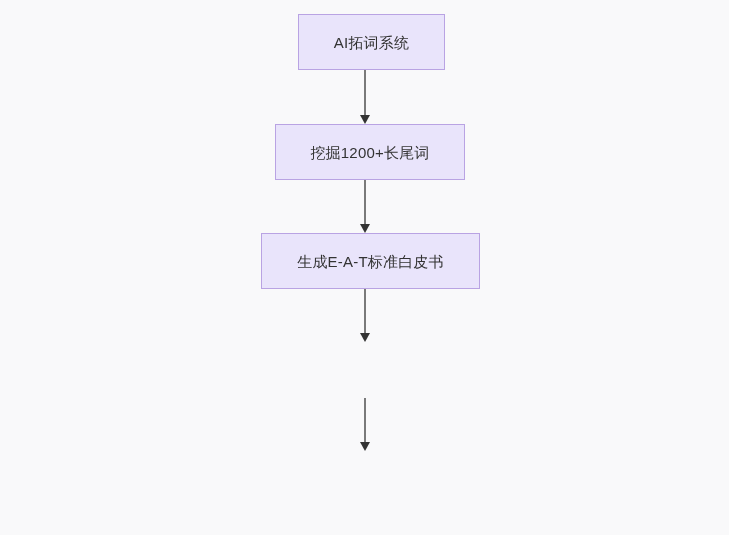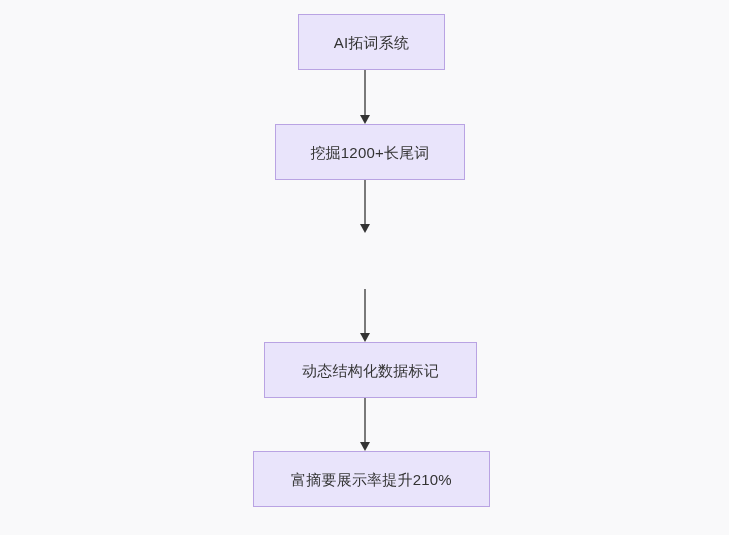--- a/index.html
+++ b/index.html
@@ -71,19 +71,16 @@
         <line x1="6" y1="0" x2="6" y2="45" stroke="#7a7a7a" stroke-width="2"></line>
         <polygon points="1,44 11,44 6,53" fill="#333333"></polygon>
       </svg>
     </div>
     <div class="node" style="left: 298px; top: 14px; width: 147px; height: 56px; background: rgb(233, 228, 251); border-color: rgb(185, 163, 227); color: rgb(51, 51, 51);">
       <span class="node-label">AI拓词系统</span>
     </div>
     <div class="node" style="left: 275px; top: 124px; width: 190px; height: 56px; background: rgb(233, 228, 251); border-color: rgb(185, 163, 227); color: rgb(51, 51, 51); text-align: center;">
       <span class="node-label">挖掘1200+长尾词</span>
     </div>
-    <div class="node" style="left: 264px; top: 342px; width: 213px; height: 56px; background: rgb(233, 228, 251); border-color: rgb(185, 163, 227); color: rgb(51, 51, 51);">
-      <span class="node-label">动态结构化数据标记</span>
-    </div>
-    <div class="node" style="left: 253px; top: 451px; width: 237px; height: 56px; background: rgb(233, 228, 251); border-color: rgb(185, 163, 227); color: rgb(51, 51, 51);">
-      <span class="node-label">富摘要展示率提升210%</span>
+    <div class="node" style="left: 261px; top: 233px; width: 219px; height: 56px; background: rgb(233, 228, 251); border-color: rgb(185, 163, 227); color: rgb(51, 51, 51);">
+      <span class="node-label">生成E-A-T标准白皮书</span>
     </div>
   </div>
 
 </body></html>

